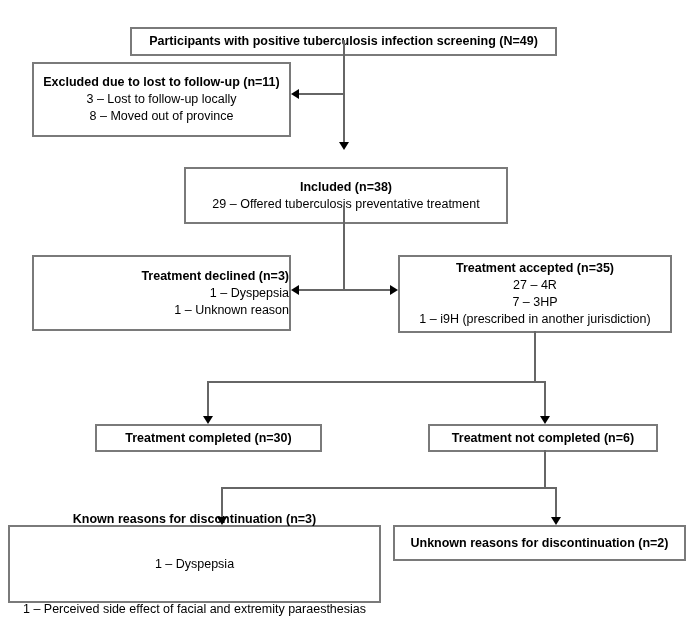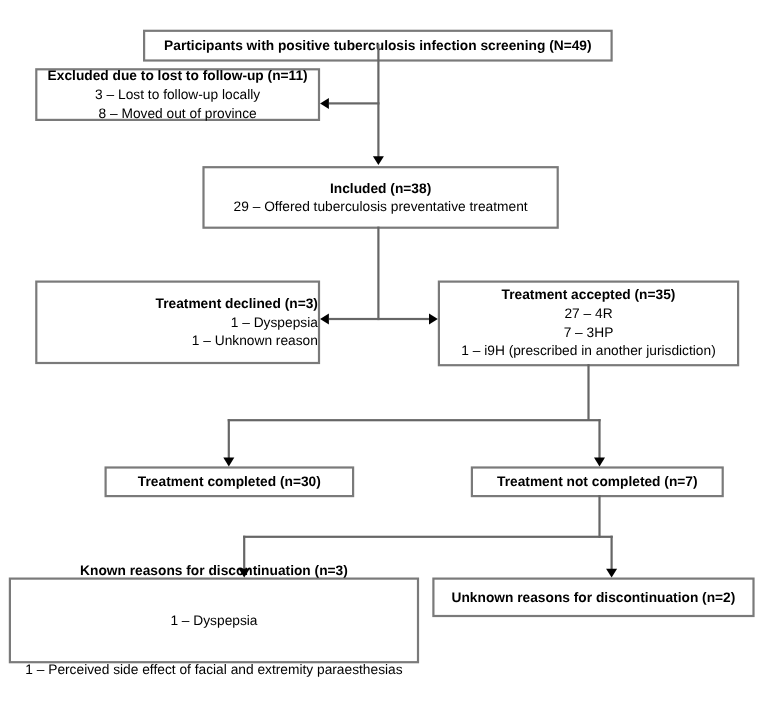--- a/index.html
+++ b/index.html
@@ -65,27 +65,27 @@
 </style>
 </head>
 <body>
 
 <div class="canvas">
 
   <div class="box" style="left:130px; top:11px; width:427px; height:29px;margin-top:16px;">
     <div class="box-title">Participants with positive tuberculosis infection screening (N=49)</div>
   </div>
 
-  <div class="box" style="left:32px; top:62px; width:259px; height:48px;">
+  <div class="box" style="left:32px; top:62px; width:259px; height:75px;">
     <div class="box-title">Excluded due to lost to follow-up (n=11)</div>
     <div class="box-line">3 – Lost to follow-up locally</div>
     <div class="box-line">8 – Moved out of province</div>
   </div>
 
-  <div class="box" style="left:184px; top:151px; width:324px; height:57px;">
+  <div class="box" style="left:184px; top:167px; width:324px; height:57px;">
     <div class="box-title">Included (n=38)</div>
     <div class="box-line">29 – Offered tuberculosis preventative treatment</div>
   </div>
 
   <div class="box" style="left:32px; top:255px; width:259px; height:76px;align-items:flex-end;">
     <div class="box-title">Treatment declined (n=3)</div>
     <div class="box-line">1 – Dyspepsia</div>
     <div class="box-line">1 – Unknown reason</div>
   </div>
 
@@ -94,21 +94,21 @@
     <div class="box-line">27 – 4R</div>
     <div class="box-line">7 – 3HP</div>
     <div class="box-line">1 – i9H (prescribed in another jurisdiction)</div>
   </div>
 
   <div class="box" style="left:95px; top:424px; width:227px; height:28px;">
     <div class="box-title">Treatment completed (n=30)</div>
   </div>
 
   <div class="box" style="left:428px; top:424px; width:230px; height:28px;">
-    <div class="box-title">Treatment not completed (n=7)</div>
+    <div class="box-title">Treatment not completed (n=6)</div>
   </div>
 
   <div class="box" style="left:8px; top:525px; width:373px; height:78px;gap:28px;">
     <div class="box-title">Known reasons for discontinuation (n=3)</div>
     <div class="box-line">1 – Dyspepsia</div>
     <div class="box-line">1 – Perceived side effect of facial and extremity paraesthesias</div>
   </div>
 
   <div class="box" style="left:393px; top:525px; width:293px; height:36px;">
     <div class="box-title">Unknown reasons for discontinuation (n=2)</div>

